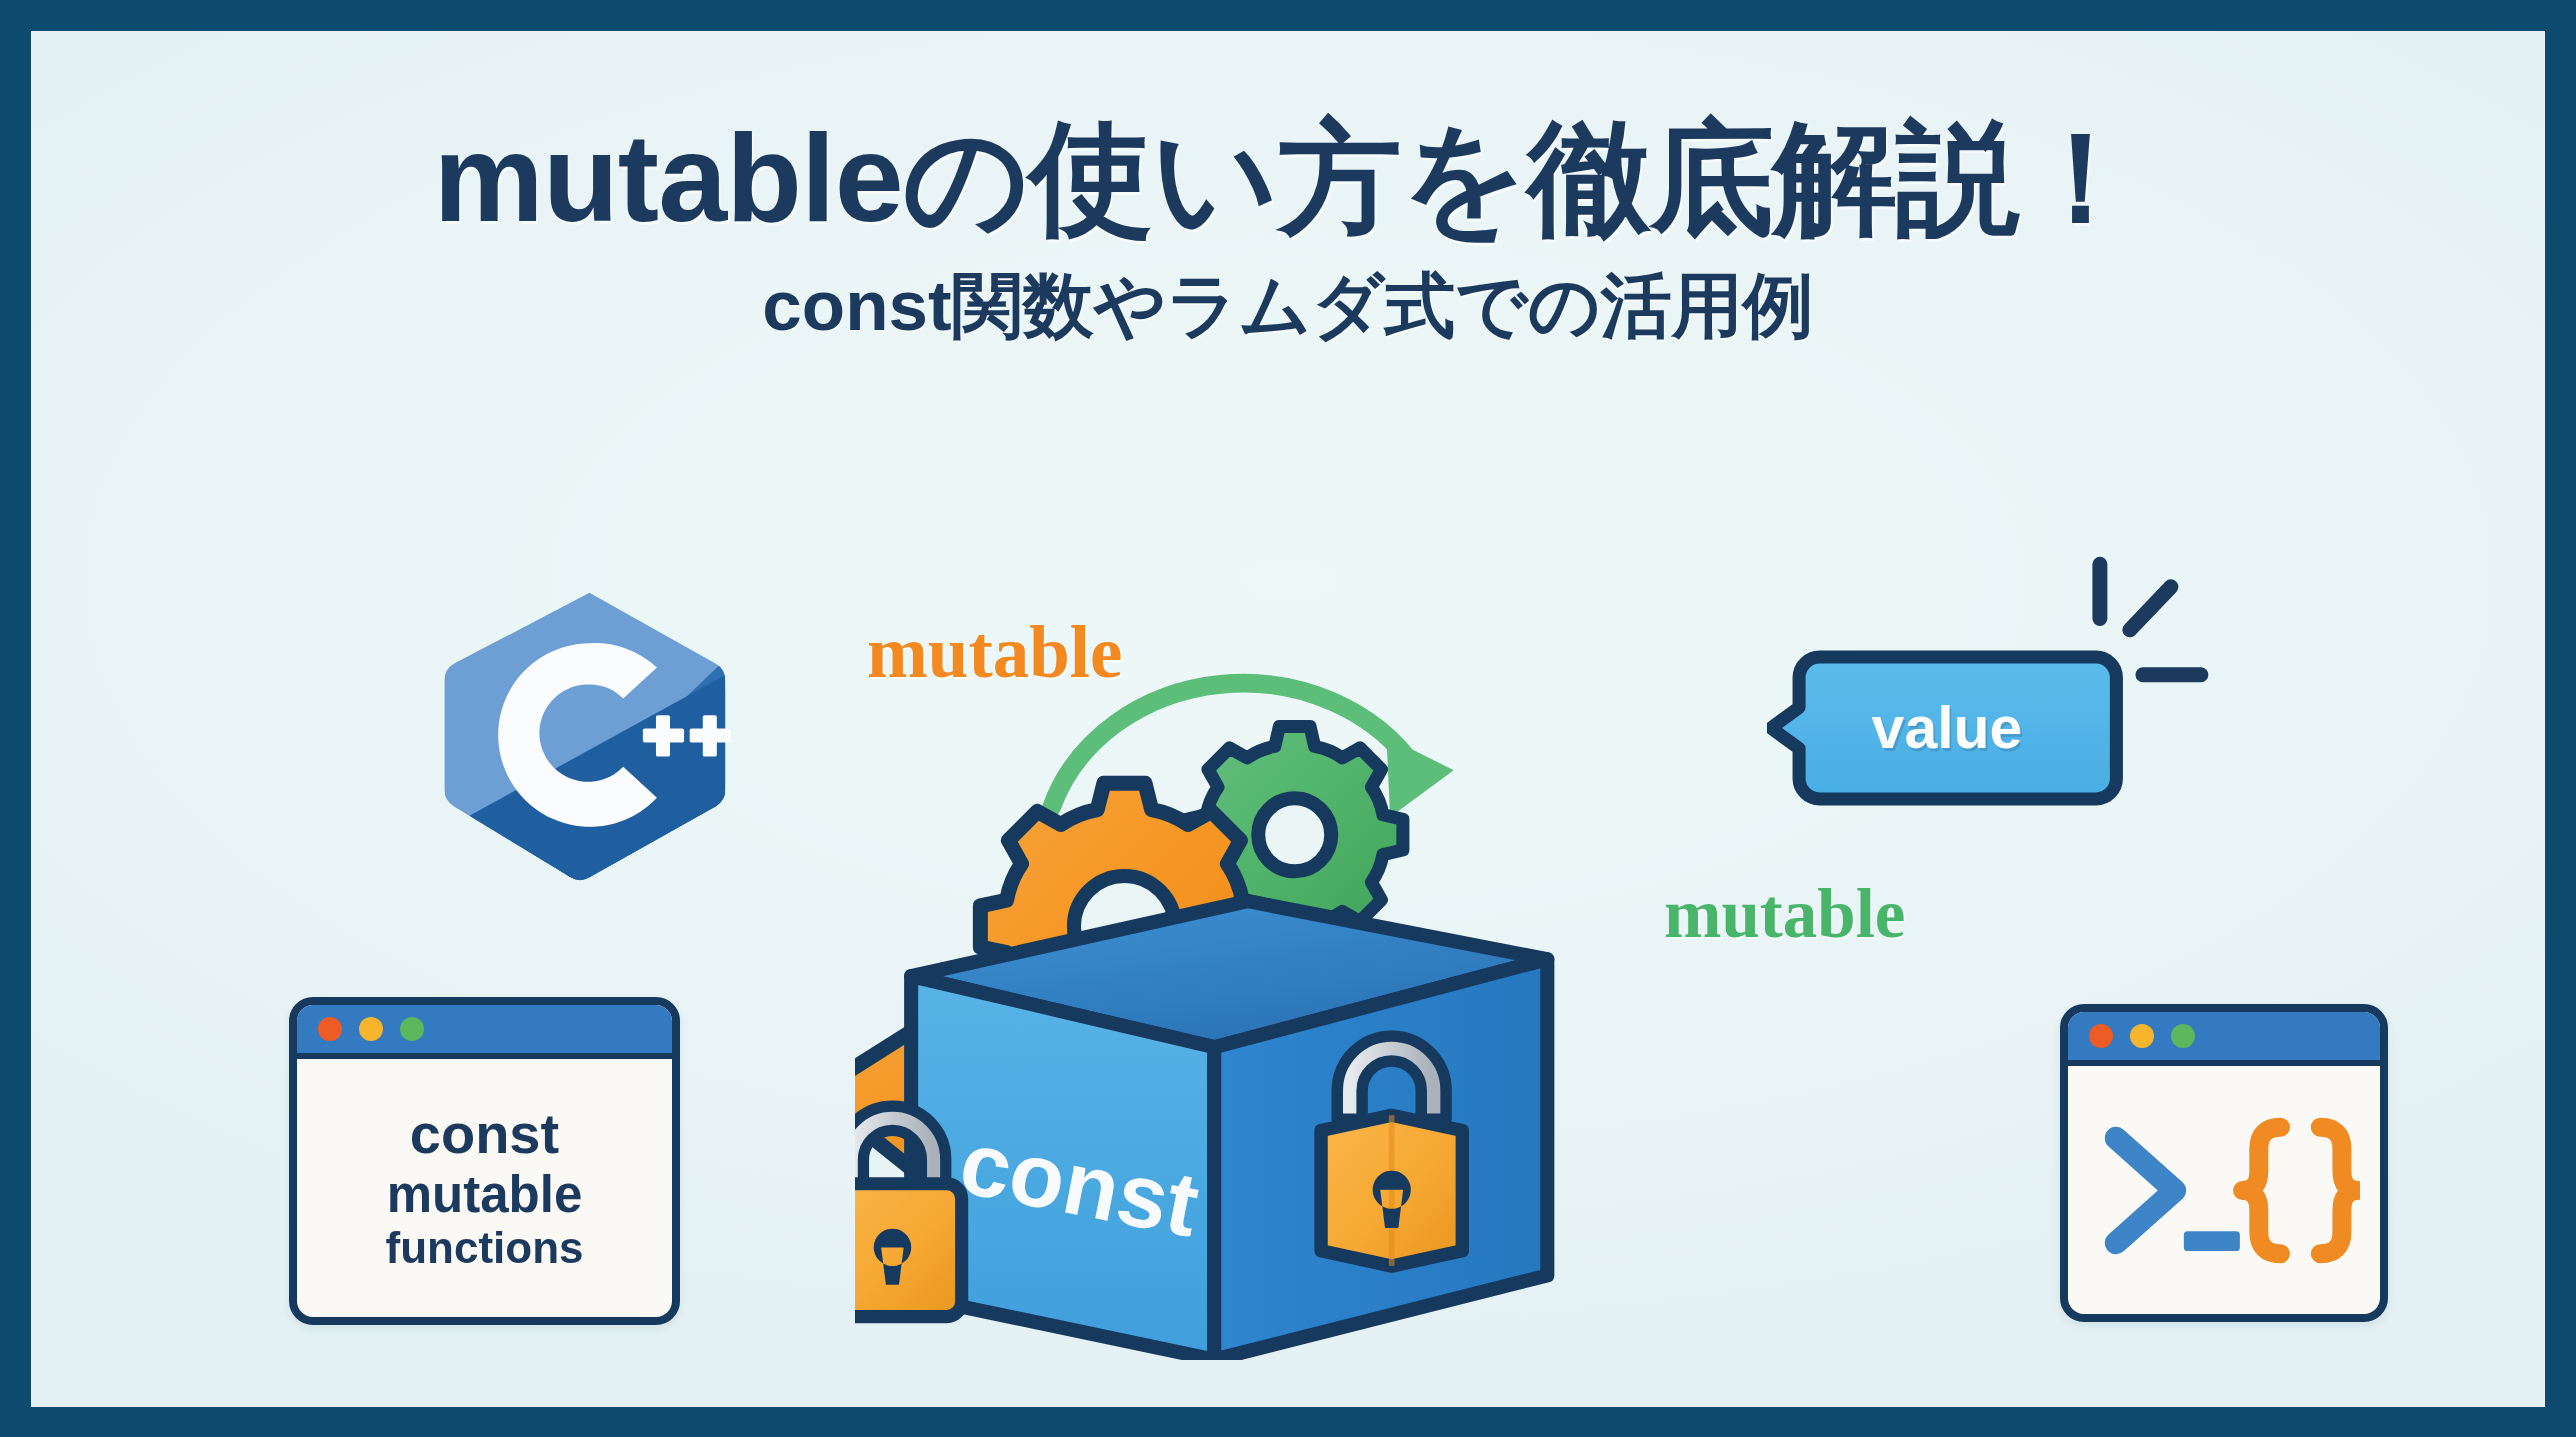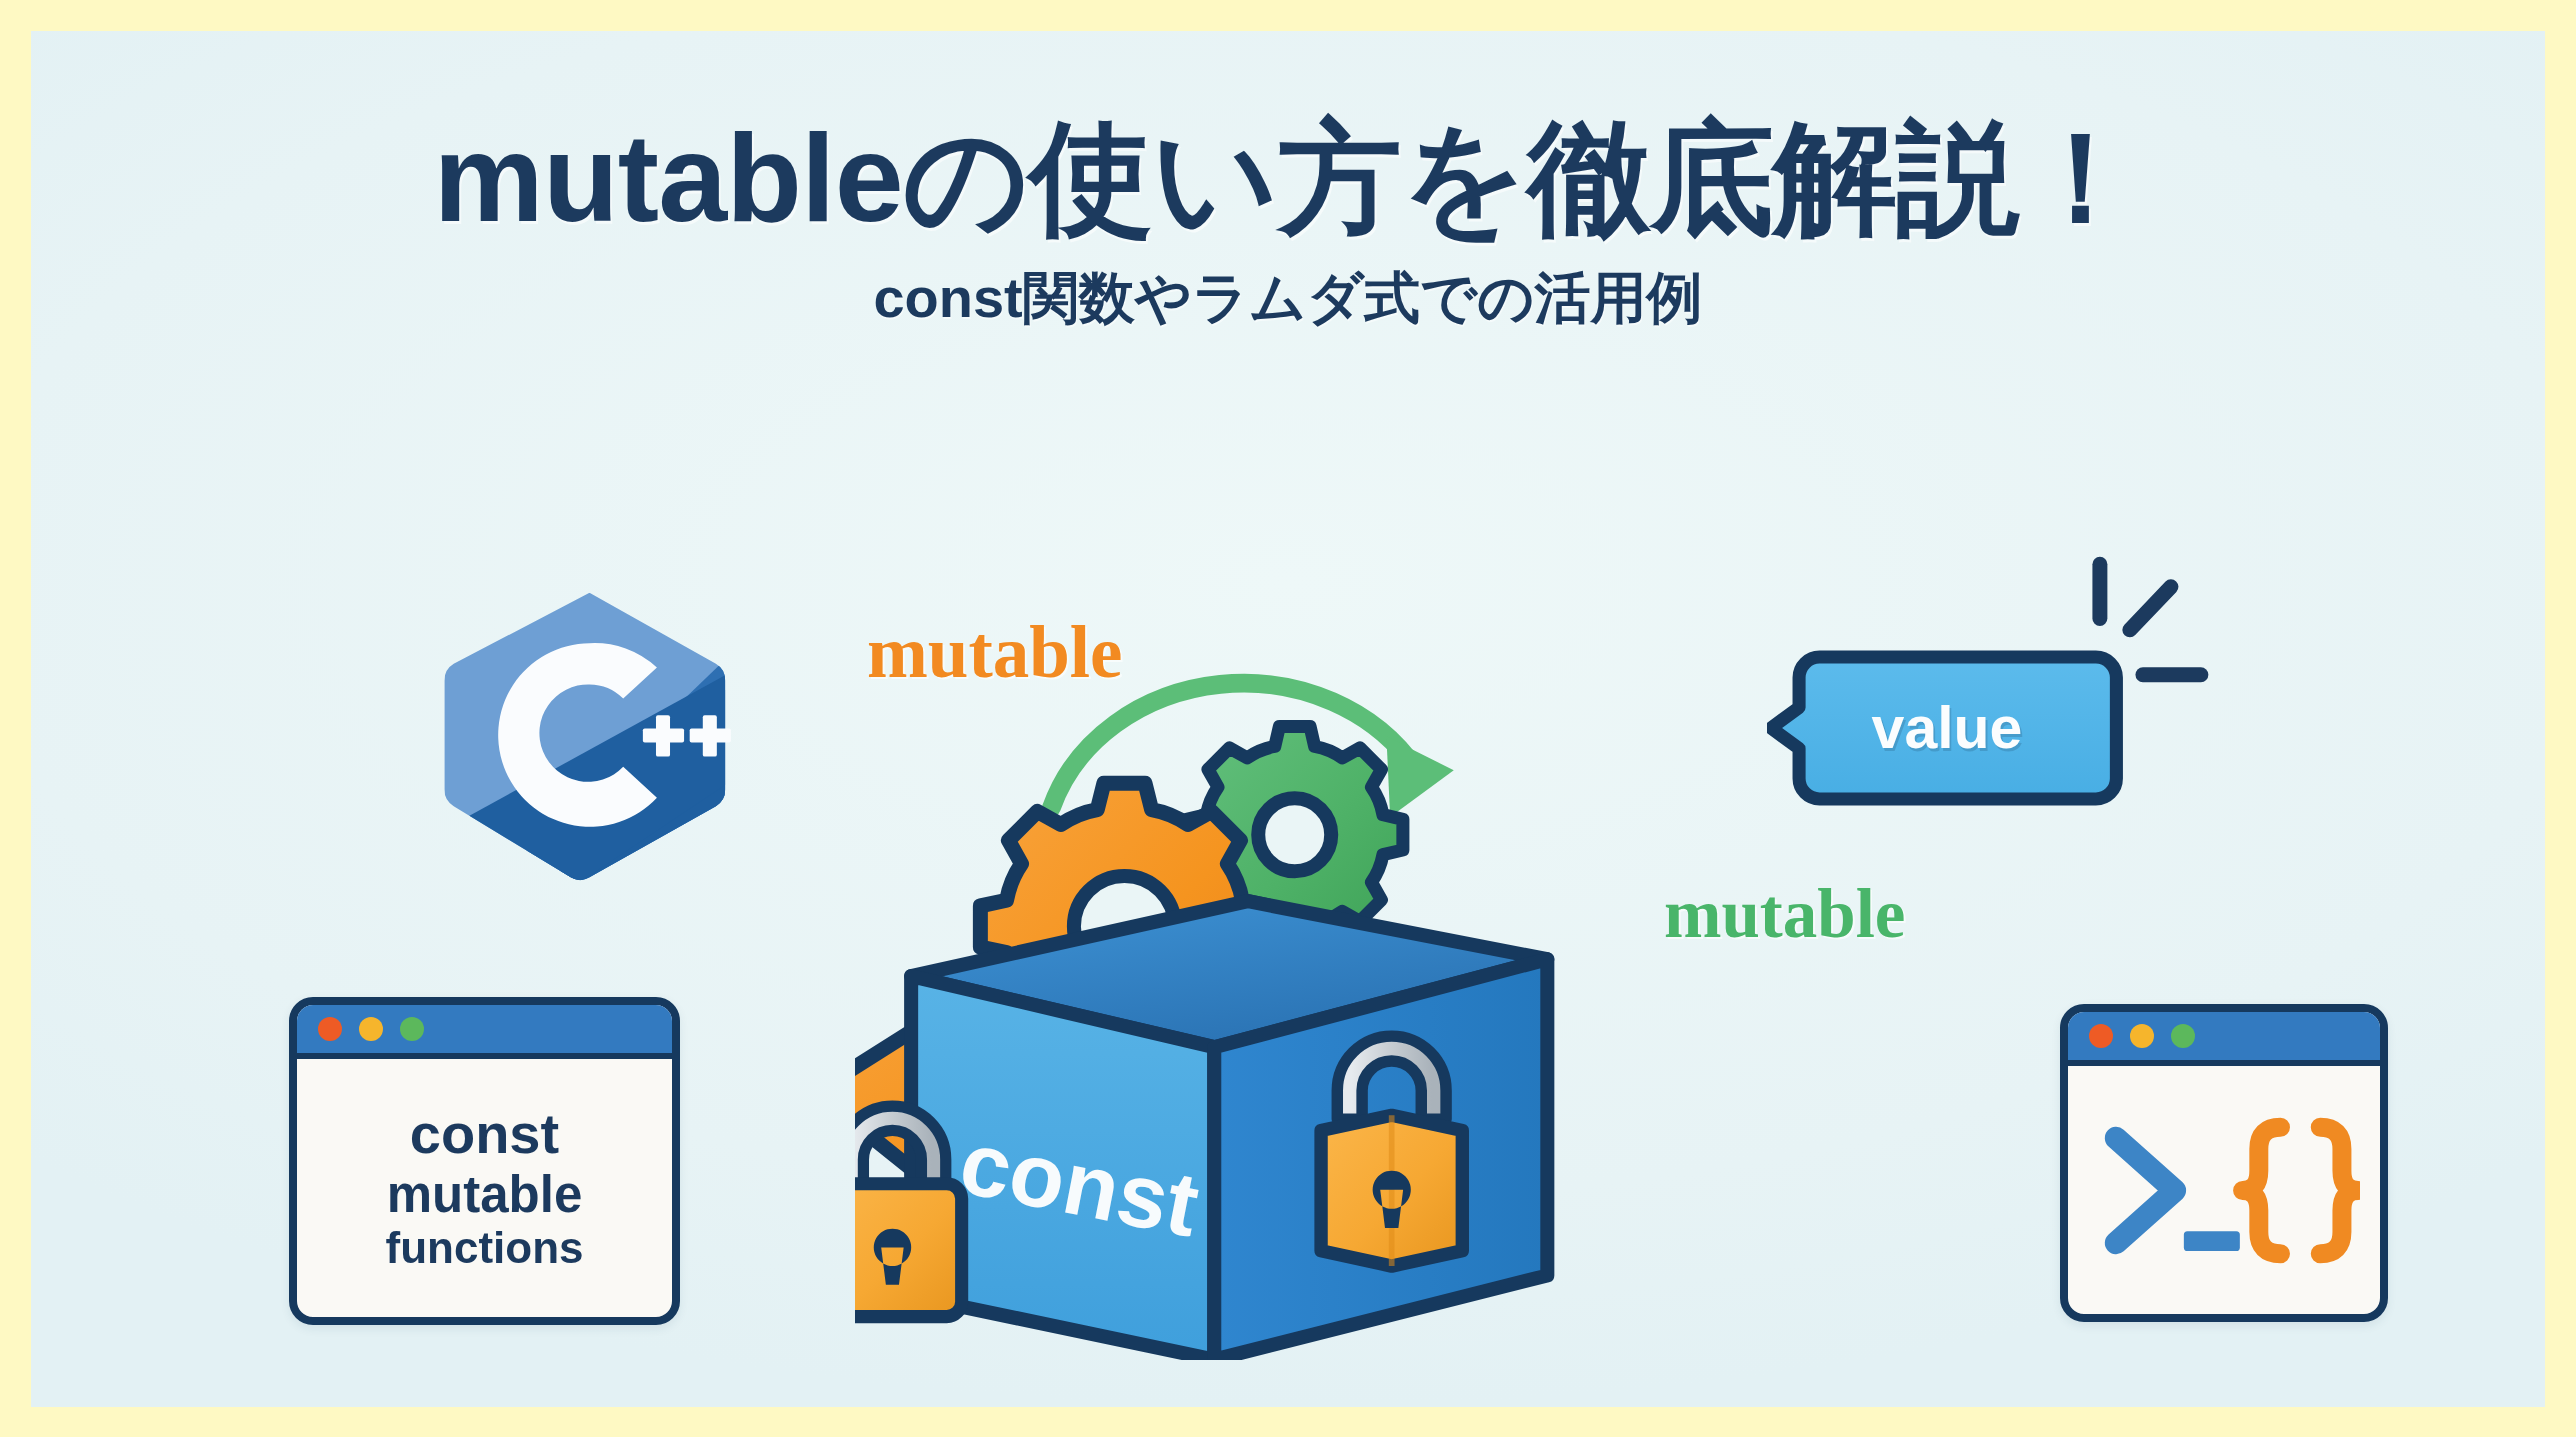--- a/index.html
+++ b/index.html
@@ -11,21 +11,21 @@
     width: 2576px;
     height: 1438px;
     overflow: hidden;
     font-family: "Liberation Sans", "DejaVu Sans", sans-serif;
   }
 
   #banner {
     position: relative;
     width: 2576px;
     height: 1438px;
-    background: #fef9c3;
+    background: #0c4a6e;
     box-sizing: border-box;
     overflow: hidden;
   }
 
   #inner {
     position: absolute;
     left: 31px;
     top: 31px;
     right: 31px;
     bottom: 31px;
@@ -51,21 +51,21 @@
     line-height: 1.05;
     color: #1C3A5E;
     letter-spacing: -0.9px;
     white-space: nowrap;
     text-shadow: 1.9px 2.8px 0 rgba(255,255,255,0.55);
   }
   #sub-title {
     margin-top: 24px;
     font-family: "Liberation Sans", "DejaVu Sans", sans-serif;
     font-weight: 700;
-    font-size: 56px;
+    font-size: 71px;
     line-height: 1.1;
     color: #1C3A5E;
     white-space: nowrap;
     text-shadow: 0.9px 1.9px 0 rgba(255,255,255,0.5);
   }
 
   
   .win-card {
     position: absolute;
     border: 8.4px solid #16395E;

